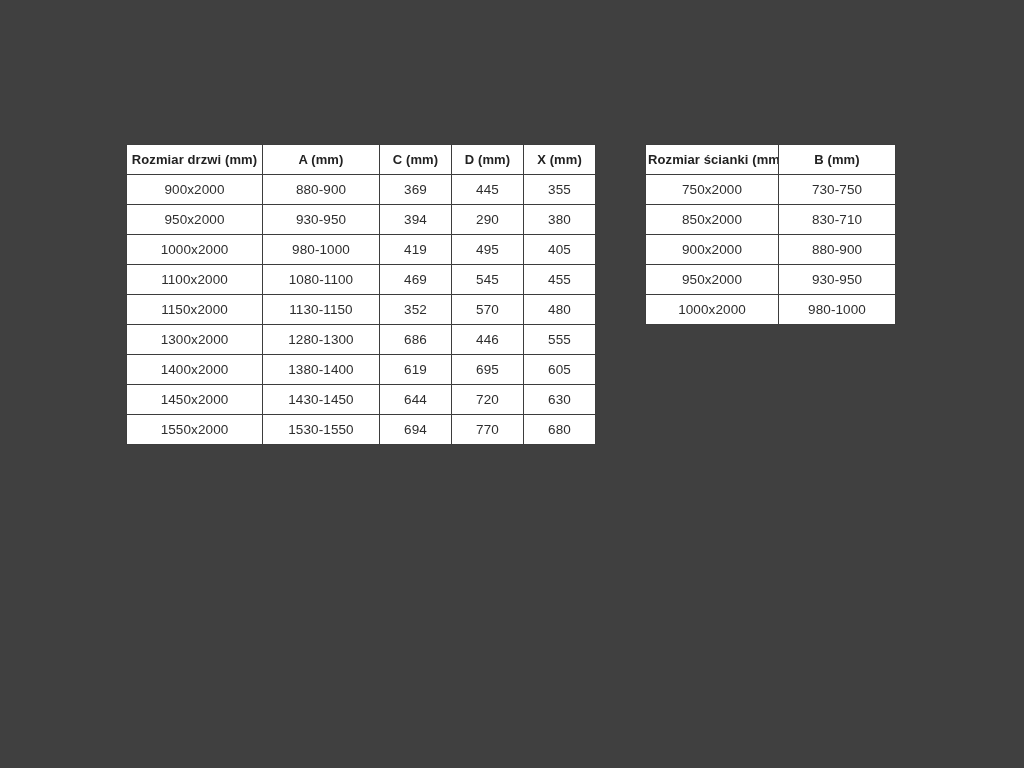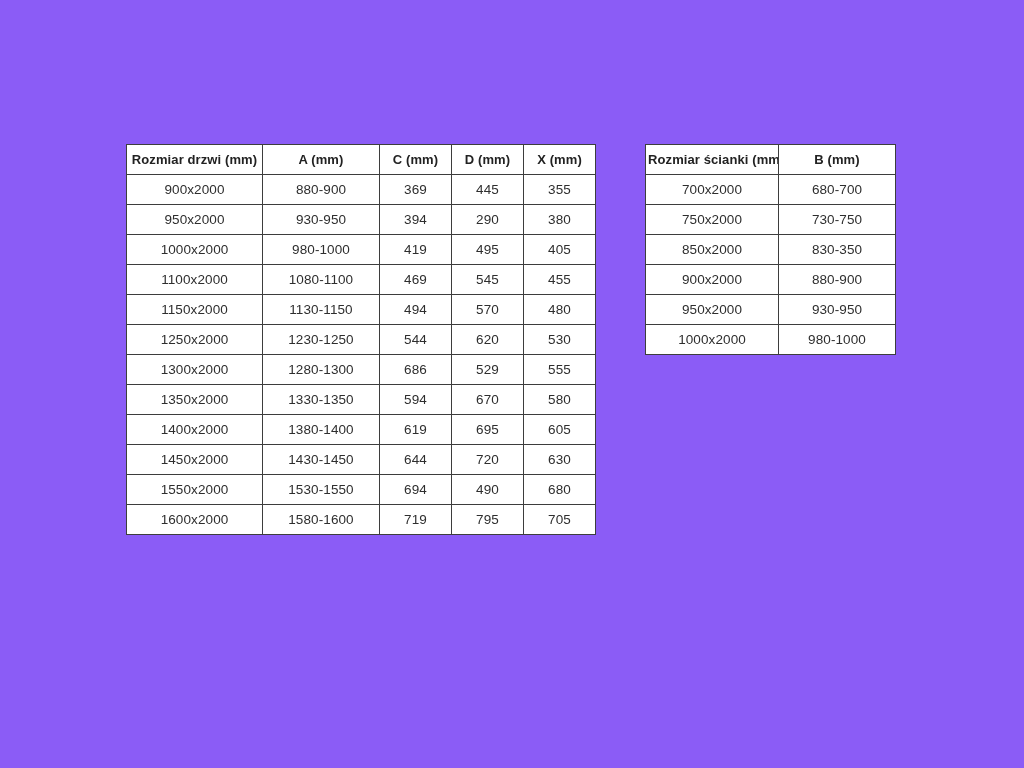--- a/index.html
+++ b/index.html
@@ -10,21 +10,21 @@
   body {
     width: 1024px;
     height: 768px;
     position: relative;
     font-family: "Liberation Sans", sans-serif;
     overflow: hidden;
   }
   .canvas {
     position: absolute;
     inset: 0;
-    background: #8b5cf6;
+    background: #404040;
   }
   table.spec-table {
     position: absolute;
     border-collapse: collapse;
     table-layout: fixed;
     background: #ffffff;
   }
   table.spec-table th,
   table.spec-table td {
     border: 1px solid #3d3d3d;
@@ -101,99 +101,74 @@
         <tr>
           <td>1100x2000</td>
           <td>1080-1100</td>
           <td>469</td>
           <td>545</td>
           <td>455</td>
         </tr>
         <tr>
           <td>1150x2000</td>
           <td>1130-1150</td>
-          <td>494</td>
+          <td>352</td>
           <td>570</td>
           <td>480</td>
-        </tr>
-        <tr>
-          <td>1250x2000</td>
-          <td>1230-1250</td>
-          <td>544</td>
-          <td>620</td>
-          <td>530</td>
         </tr>
         <tr>
           <td>1300x2000</td>
           <td>1280-1300</td>
           <td>686</td>
-          <td>529</td>
+          <td>446</td>
           <td>555</td>
-        </tr>
-        <tr>
-          <td>1350x2000</td>
-          <td>1330-1350</td>
-          <td>594</td>
-          <td>670</td>
-          <td>580</td>
         </tr>
         <tr>
           <td>1400x2000</td>
           <td>1380-1400</td>
           <td>619</td>
           <td>695</td>
           <td>605</td>
         </tr>
         <tr>
           <td>1450x2000</td>
           <td>1430-1450</td>
           <td>644</td>
           <td>720</td>
           <td>630</td>
         </tr>
         <tr>
           <td>1550x2000</td>
           <td>1530-1550</td>
           <td>694</td>
-          <td>490</td>
+          <td>770</td>
           <td>680</td>
-        </tr>
-        <tr>
-          <td>1600x2000</td>
-          <td>1580-1600</td>
-          <td>719</td>
-          <td>795</td>
-          <td>705</td>
         </tr>
       </tbody>
   </table>
 
   <table class="spec-table" id="walls-table">
     <colgroup>
       <col style="width:133px">
       <col style="width:117px">
     </colgroup>
     <thead>
       <tr>
           <th>Rozmiar ścianki (mm)</th>
           <th>B (mm)</th>
         </tr>
     </thead>
     <tbody>
         <tr>
-          <td>700x2000</td>
-          <td>680-700</td>
-        </tr>
-        <tr>
           <td>750x2000</td>
           <td>730-750</td>
         </tr>
         <tr>
           <td>850x2000</td>
-          <td>830-350</td>
+          <td>830-710</td>
         </tr>
         <tr>
           <td>900x2000</td>
           <td>880-900</td>
         </tr>
         <tr>
           <td>950x2000</td>
           <td>930-950</td>
         </tr>
         <tr>

